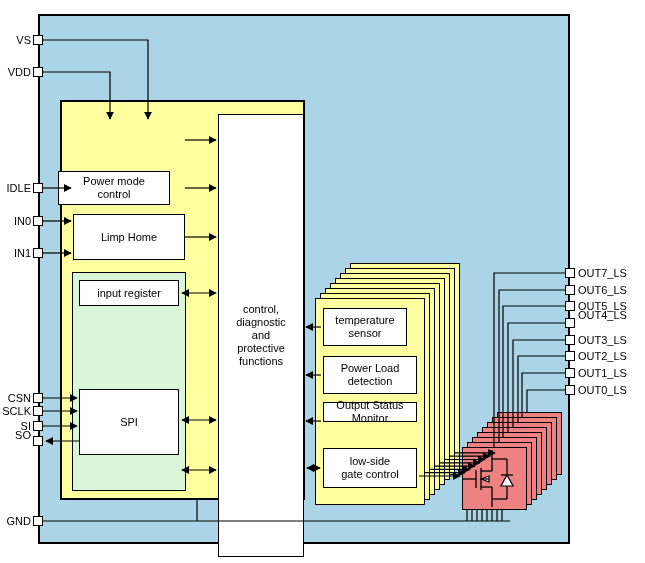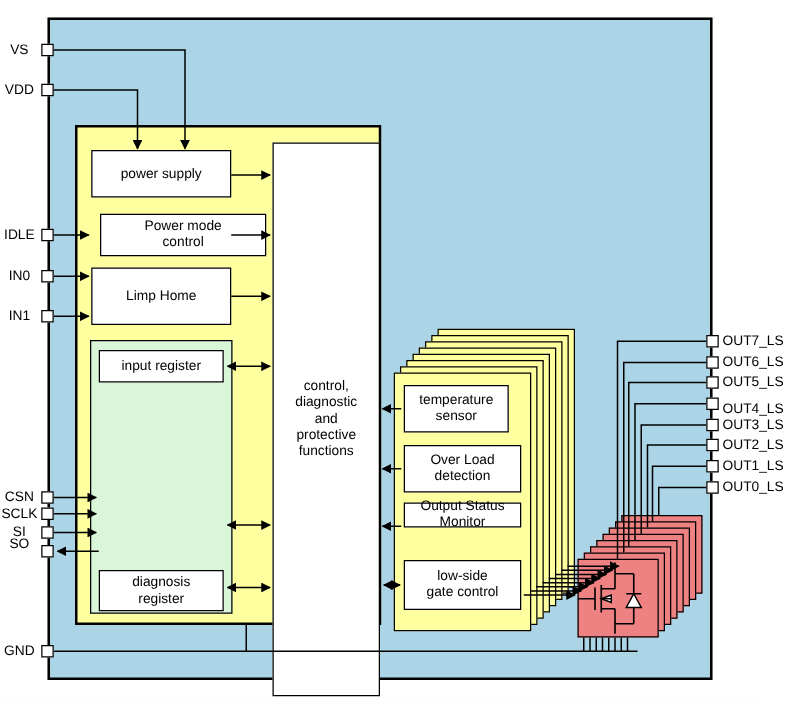--- a/index.html
+++ b/index.html
@@ -8,21 +8,21 @@
   .abs { position: absolute; }
   .chip { left: 38px; top: 14px; width: 532px; height: 530px; background: #abd4e7; border: 2px solid #000; }
   .block-yellow { left: 60px; top: 100px; width: 245px; height: 400px; background: #feff9e; border: 2px solid #000; }
   .green { left: 72px; top: 272px; width: 114px; height: 219px; background: #d9f6d9; border: 1px solid #000; }
   .sheet-y { width: 110px; height: 207px; background: #feff9e; border: 1.5px solid #000; }
   .sheet-r { width: 65px; height: 63px; background: #ee8181; border: 1.5px solid #000; }
   .wbox { background: #fff; border: 1.5px solid #000; display: flex; align-items: center; justify-content: center;
           text-align: center; font-size: 11px; line-height: 1.18; white-space: pre-line; }
   .pin { width: 10px; height: 10px; background: #fff; border: 1.5px solid #000; }
   .plabel { font-size: 11px; height: 14px; line-height: 14px; }
-  .pl-left { width: 31px; text-align: center; left: 0; }
+  .pl-left { width: 31px; text-align: right; left: 0; }
   .pl-right { width: 62px; text-align: left; left: 578px; }
   svg.wires { position: absolute; left: 0; top: 0; width: 645px; height: 563px; pointer-events: none; }
   svg.wires polyline, svg.wires line { stroke: #000; stroke-width: 1.2; fill: none; }
   .mos { position: absolute; left: 462px; top: 447px; width: 65px; height: 63px; }
   .mos line { stroke: #000; stroke-width: 1.3; }
   .mos polygon { fill: #fff; stroke: #000; stroke-width: 1.2; }
 </style>
 </head>
 <body>
 
@@ -35,36 +35,34 @@
   <div class="abs sheet-y" style="left:340px;top:273px"></div>
   <div class="abs sheet-y" style="left:335px;top:278px"></div>
   <div class="abs sheet-y" style="left:330px;top:283px"></div>
   <div class="abs sheet-y" style="left:325px;top:288px"></div>
   <div class="abs sheet-y" style="left:320px;top:293px"></div>
   <div class="abs sheet-y" style="left:315px;top:298px"></div>
 
   <div class="abs block-yellow"></div>
   <div class="abs green"></div>
 
-  <div class="abs wbox" style="left:73px;top:120px;width:112px;height:38px"><span>power supply</span></div>
-  <div class="abs wbox" style="left:80px;top:171px;width:133px;height:34px"><span>Power mode
+  <div class="abs wbox" style="left:58px;top:171px;width:112px;height:34px"><span>Power mode
 control</span></div>
   <div class="abs wbox" style="left:73px;top:214px;width:112px;height:46px"><span>Limp Home</span></div>
   <div class="abs wbox" style="left:79px;top:280px;width:100px;height:26px"><span>input register</span></div>
-  <div class="abs wbox" style="left:79px;top:456px;width:100px;height:33px"><span>diagnosis
-register</span></div>
+  <div class="abs wbox" style="left:79px;top:389px;width:100px;height:66px"><span>SPI</span></div>
   <div class="abs wbox" style="left:218px;top:114px;width:86px;height:443px"><span>control,
 diagnostic
 and
 protective
 functions</span></div>
 
   <div class="abs wbox" style="left:323px;top:308px;width:84px;height:38px"><span>temperature
 sensor</span></div>
-  <div class="abs wbox" style="left:323px;top:356px;width:94px;height:38px"><span>Over Load
+  <div class="abs wbox" style="left:323px;top:356px;width:94px;height:38px"><span>Power Load
 detection</span></div>
   <div class="abs wbox" style="left:323px;top:402px;width:94px;height:20px"><span>Output Status
 Monitor</span></div>
   <div class="abs wbox" style="left:323px;top:448px;width:94px;height:40px"><span>low-side
 gate control</span></div>
 
   <div class="abs sheet-r" style="left:497px;top:412px"></div>
   <div class="abs sheet-r" style="left:492px;top:417px"></div>
   <div class="abs sheet-r" style="left:487px;top:422px"></div>
   <div class="abs sheet-r" style="left:482px;top:427px"></div>
@@ -171,21 +169,21 @@
   <div class="abs pin" style="left:33px;top:516px"></div>
   <div class="abs plabel pl-left" style="top:514px">GND</div>
 
   <div class="abs pin" style="left:565px;top:268px"></div>
   <div class="abs plabel pl-right" style="top:266px">OUT7_LS</div>
   <div class="abs pin" style="left:565px;top:285px"></div>
   <div class="abs plabel pl-right" style="top:283px">OUT6_LS</div>
   <div class="abs pin" style="left:565px;top:301px"></div>
   <div class="abs plabel pl-right" style="top:299px">OUT5_LS</div>
   <div class="abs pin" style="left:565px;top:318px"></div>
-  <div class="abs plabel pl-right" style="top:320px">OUT4_LS</div>
+  <div class="abs plabel pl-right" style="top:308px">OUT4_LS</div>
   <div class="abs pin" style="left:565px;top:335px"></div>
   <div class="abs plabel pl-right" style="top:333px">OUT3_LS</div>
   <div class="abs pin" style="left:565px;top:351px"></div>
   <div class="abs plabel pl-right" style="top:349px">OUT2_LS</div>
   <div class="abs pin" style="left:565px;top:368px"></div>
   <div class="abs plabel pl-right" style="top:366px">OUT1_LS</div>
   <div class="abs pin" style="left:565px;top:385px"></div>
   <div class="abs plabel pl-right" style="top:383px">OUT0_LS</div>
 
 </div>

